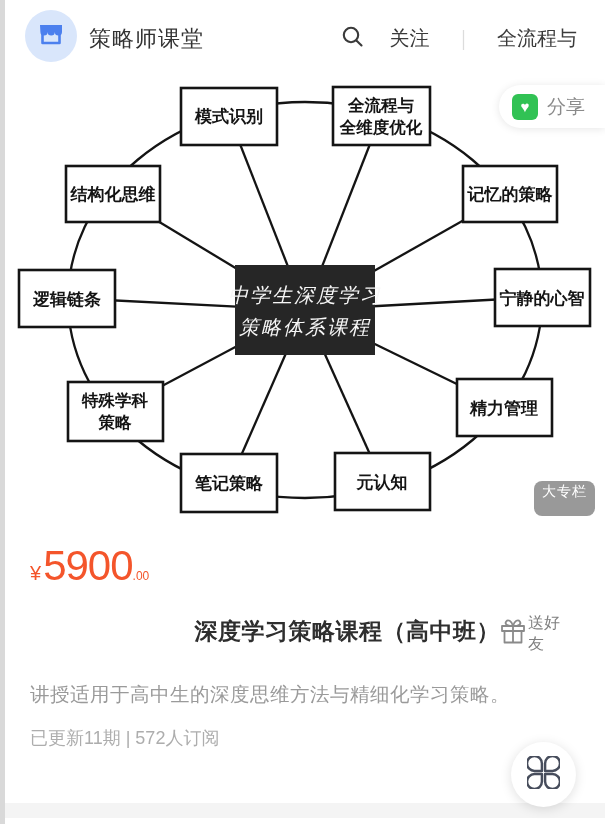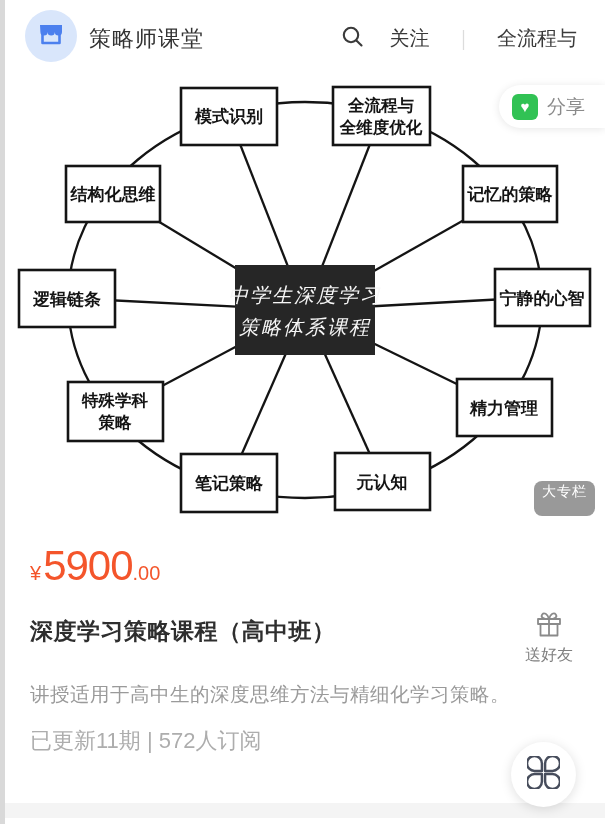--- a/index.html
+++ b/index.html
@@ -27,30 +27,30 @@
   .share-icon{width:26px;height:26px;border-radius:6px;background:#31c254;display:flex;align-items:center;justify-content:center;color:#fff;font-size:15px;line-height:1;}
   .share-label{margin-left:9px;font-size:19px;color:#8a8a8a;}
 
   
   .col-badge{position:absolute;left:534px;top:481px;background:rgba(130,130,130,.82);color:#fff;font-size:14px;padding:2px 8px 15px;border-radius:8px;letter-spacing:1px;}
 
   
   .price-row{position:absolute;left:30px;top:545px;display:flex;align-items:baseline;color:#f4552b;}
   .price-cur{font-size:20px;margin-right:2px;}
   .price-int{font-size:42px;line-height:1;letter-spacing:-1px;}
-  .price-dec{font-size:20px;}
-
-  
-  .title-row{position:absolute;left:30px;top:616px;width:470px;}
+  .price-dec{font-size:12px;}
+
+  
+  .title-row{position:absolute;left:30px;top:616px;width:470px;text-align:right;}
   .course-title{font-size:23px;font-weight:700;color:#2e2e2e;letter-spacing:.5px;}
-  .gift-btn{position:absolute;left:518px;top:610px;width:62px;display:flex;flex-direction:column;align-items:center;cursor:pointer;}
+  .gift-btn{position:absolute;left:498px;top:610px;width:62px;display:flex;flex-direction:row;align-items:center;cursor:pointer;}
   .gift-label{margin-top:3px;font-size:16px;color:#808080;}
 
   .desc{position:absolute;left:30px;top:681px;width:555px;font-size:19.5px;color:#9a9a9a;letter-spacing:.5px;font-family:Liberation Serif, serif;}
-  .meta{position:absolute;left:30px;top:726px;font-size:22px;color:#adadad;}
+  .meta{position:absolute;left:30px;top:726px;font-size:18px;color:#adadad;}
 
   .bottom-strip{position:absolute;left:5px;top:803px;width:600px;height:15px;background:#f4f4f4;}
 
   
   .fab{position:absolute;left:511px;top:742px;width:65px;height:65px;border-radius:50%;background:#fff;box-shadow:0 2px 12px rgba(0,0,0,.13);display:flex;align-items:center;justify-content:center;cursor:pointer;}
 </style>
 </head>
 <body>
 
 <div class="page">

